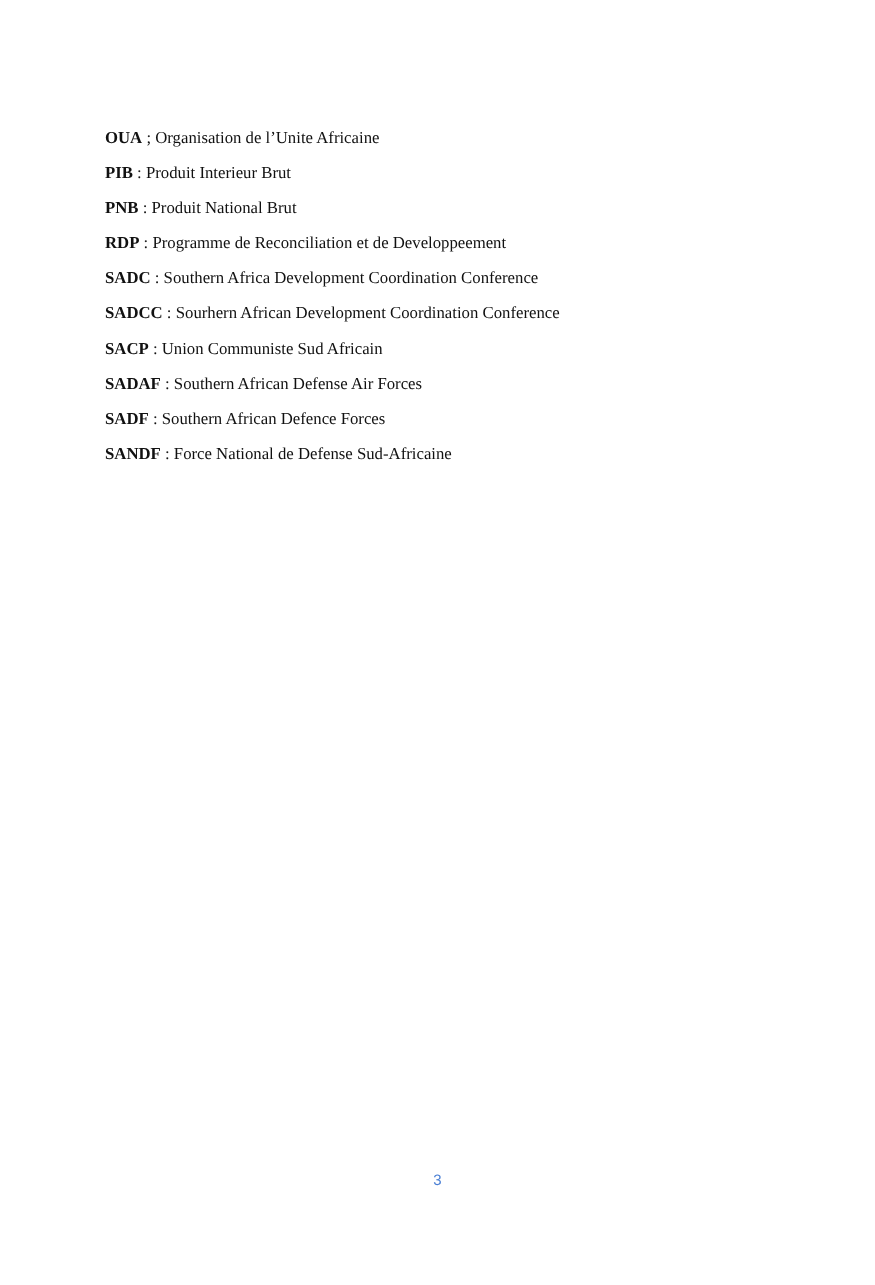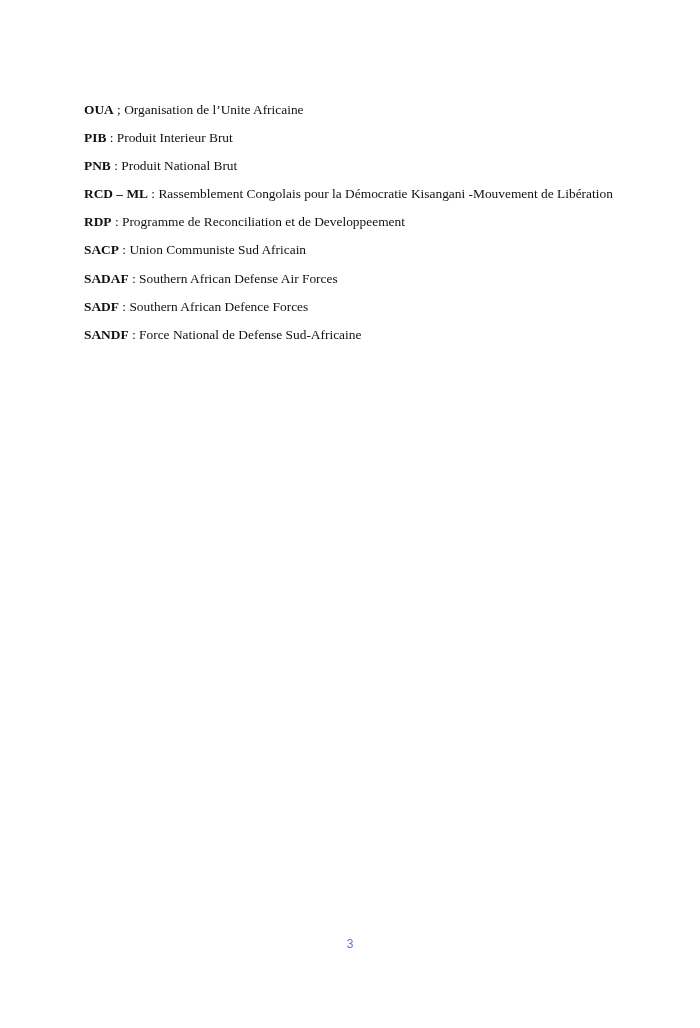--- a/index.html
+++ b/index.html
@@ -21,22 +21,23 @@
     }
   </style>
 </head>
 <body>
 
 <div class="page">
   <div class="entries">
     <p class="entry"><span class="abbr">OUA</span><span> ; </span><span>Organisation de l’Unite Africaine</span></p>
     <p class="entry"><span class="abbr">PIB</span><span> : </span><span>Produit Interieur Brut</span></p>
     <p class="entry"><span class="abbr">PNB</span><span> : </span><span>Produit National Brut</span></p>
-    <p class="entry wrap"><span class="abbr">RCD – ML</span><span> : </span><span>Rassemblement Congolais pour la  Démocratie Kisangani -Mouvement de Libération</span></p>
     <p class="entry"><span class="abbr">RDP</span><span> : </span><span>Programme de Reconciliation et de Developpeement</span></p>
+    <p class="entry"><span class="abbr">SADC</span><span> : </span><span>Southern Africa Development Coordination Conference</span></p>
+    <p class="entry"><span class="abbr">SADCC</span><span> : </span><span>Sourhern African Development Coordination Conference</span></p>
     <p class="entry"><span class="abbr">SACP</span><span> : </span><span>Union Communiste Sud Africain</span></p>
     <p class="entry"><span class="abbr">SADAF</span><span> : </span><span>Southern African Defense Air Forces</span></p>
     <p class="entry"><span class="abbr">SADF</span><span> : </span><span>Southern African Defence Forces</span></p>
     <p class="entry"><span class="abbr">SANDF</span><span> : </span><span>Force National de Defense Sud-Africaine</span></p>
   </div>
 
   <div class="page-number">3</div>
 </div>
 
 </body></html>

